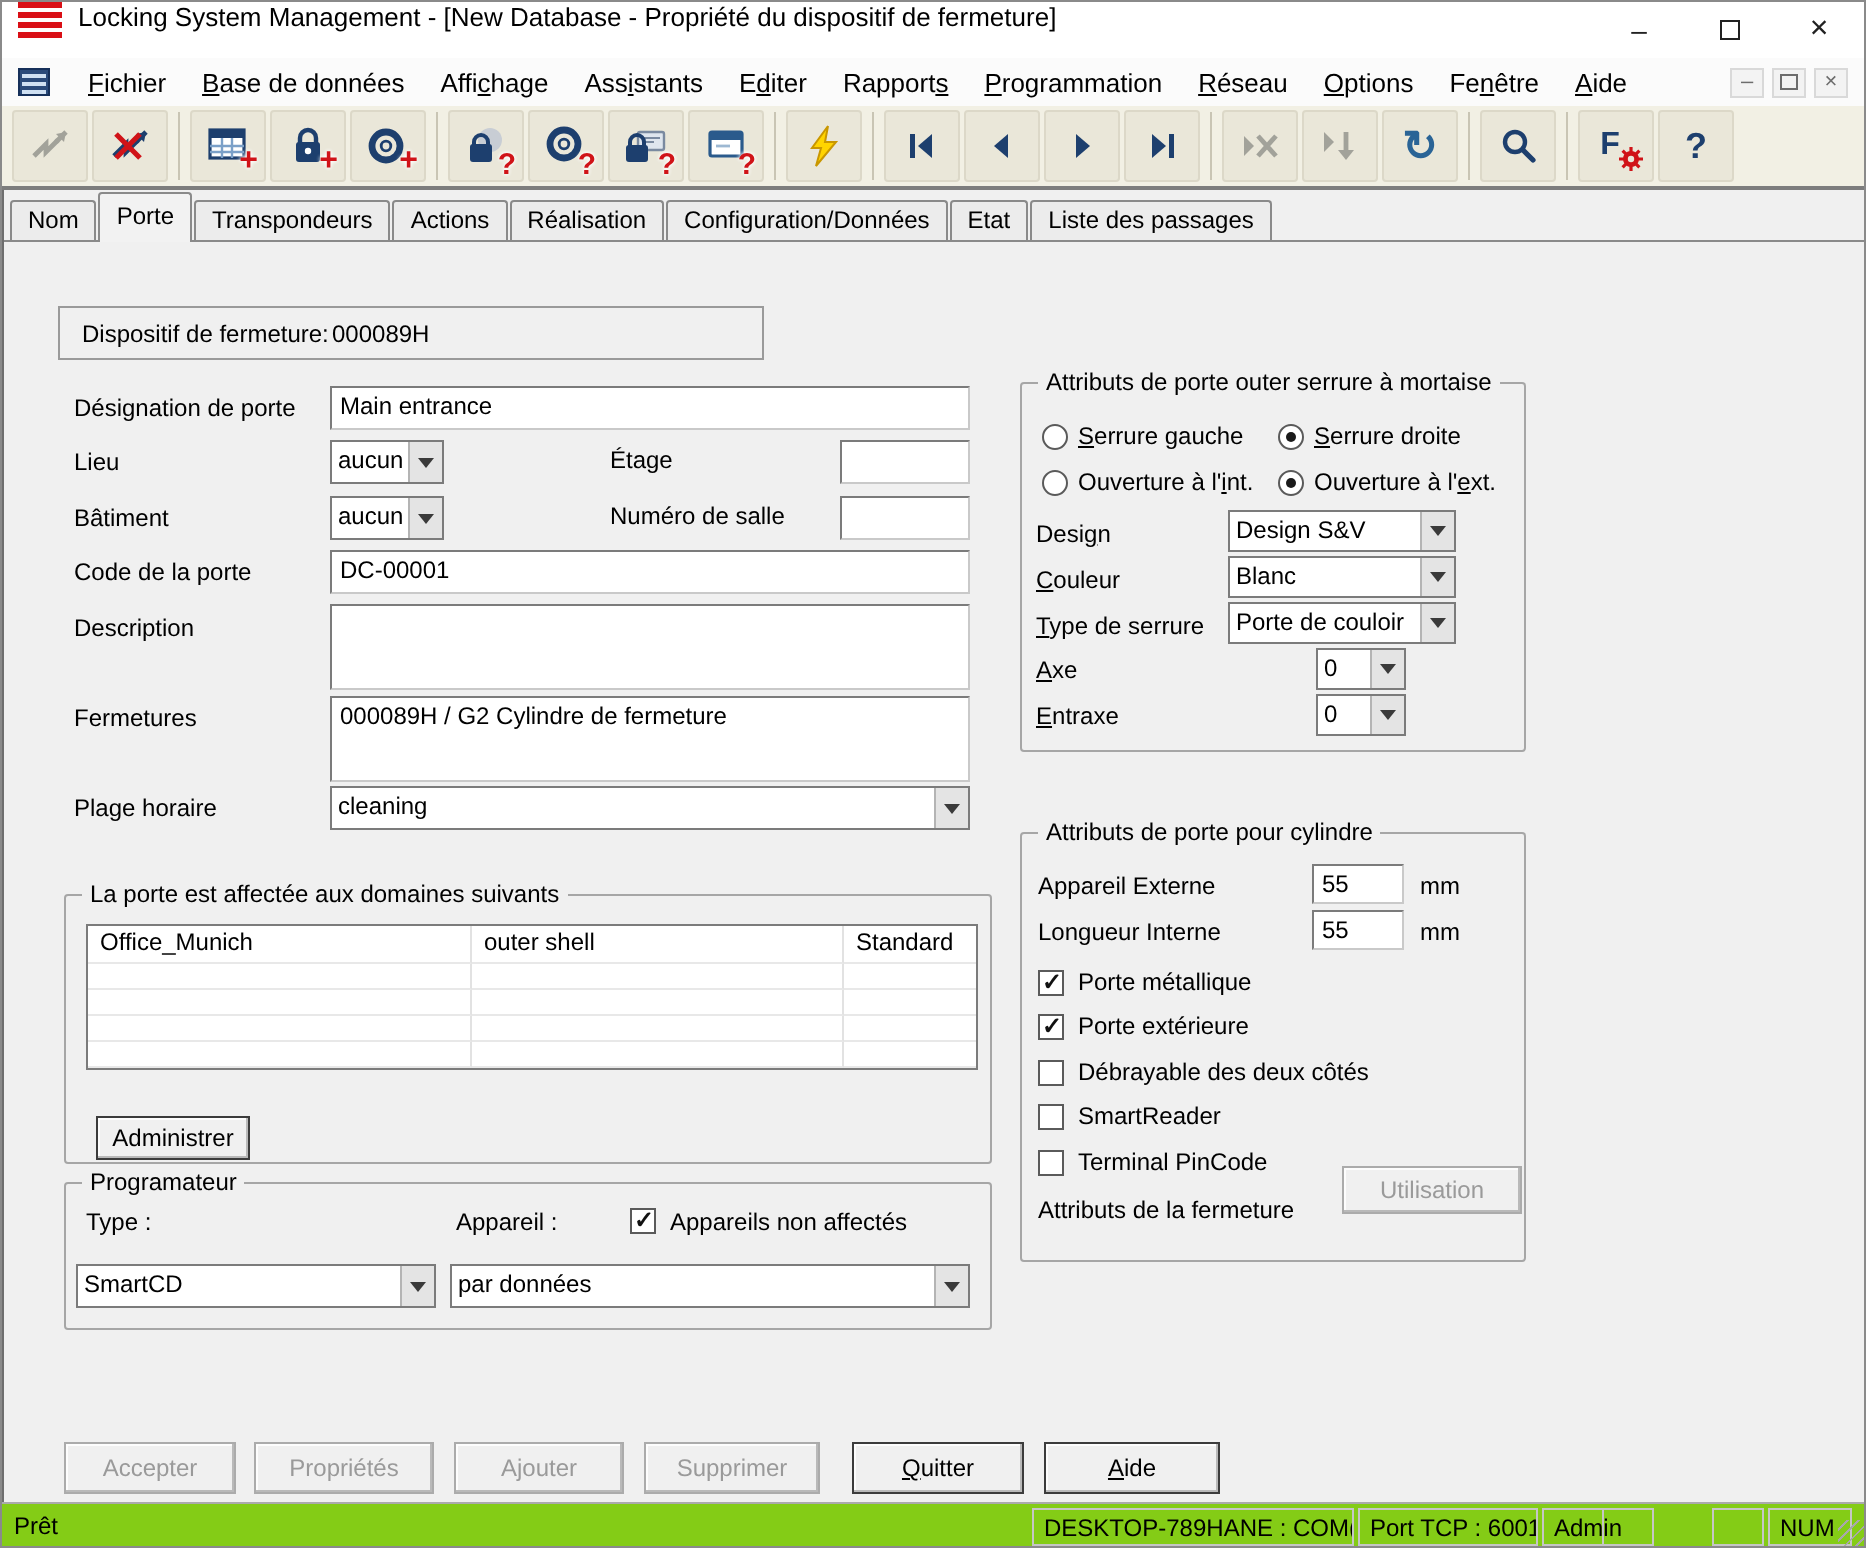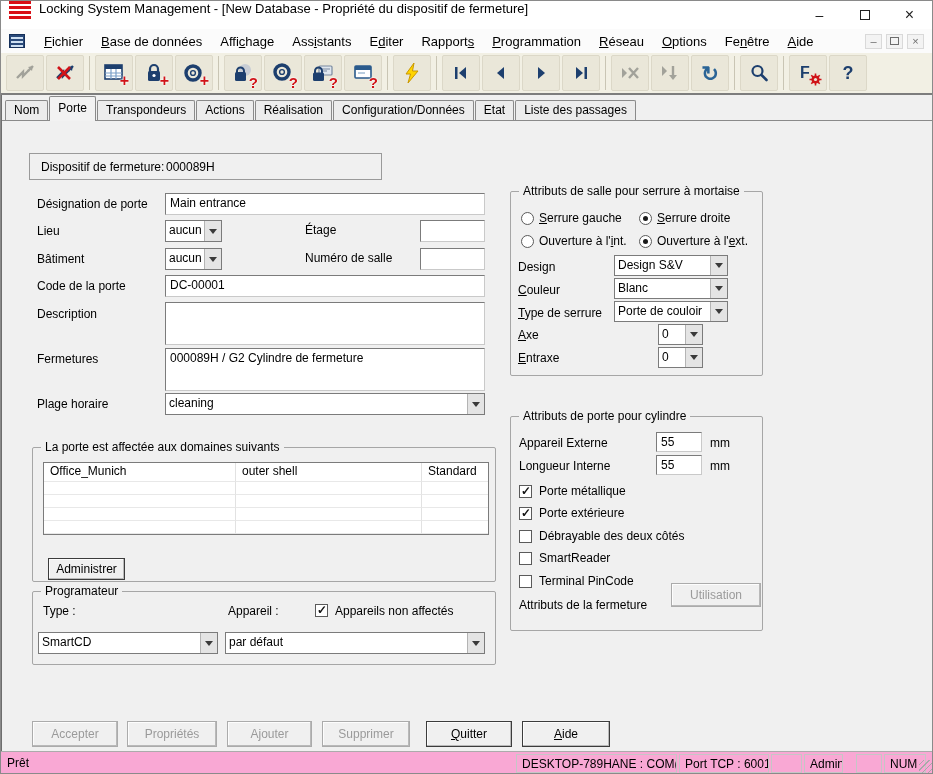--- a/index.html
+++ b/index.html
@@ -81,21 +81,21 @@
   .dtable { position:absolute; background:#fff; border:1px solid #7b7b7b; }
   .drow { display:flex; }
   .dhead .dcell { background:#f0f0f0; border-right:1px solid #a9a9a9; border-bottom:1px solid #a9a9a9; font-size:12px; padding:1px 5px; height:18px; }
   .dcell { overflow:hidden; white-space:nowrap; }
   .dbody .dcell { border-right:1px solid #e2e2e2; border-bottom:1px solid #e8e8e8; padding:1px 6px; height:19px; }
   .dbody.empty .dcell { height:13px; }
   .c1 { width:192px; } .c2 { width:186px; } .c3 { width:66px; border-right:none !important; }
 
   
   .footer { position:absolute; left:0; top:618px; width:100%; height:38px; background:#f0f0f0; }
-  .statusbar { position:absolute; left:0; top:750px; width:933px; height:24px; background:#f9a8d4; border-top:1px solid #ababab; font-size:12px; }
+  .statusbar { position:absolute; left:0; top:750px; width:933px; height:24px; background:#84cc16; border-top:1px solid #ababab; font-size:12px; }
   .scell { position:absolute; top:2px; height:19px; border:1px solid #c6c6c6; padding:2px 5px; white-space:nowrap; overflow:hidden; }
   .grip { position:absolute; right:1px; bottom:1px; width:14px; height:14px;
     background:repeating-linear-gradient(135deg, transparent 0 3px, #a8a8a8 3px 4px); }
 
   u { text-decoration: underline; }
   svg { display:block; }
 </style>
 </head>
 <body>
 
@@ -383,29 +383,29 @@
       <span class="lbl" style="left:195px;top:12px">Appareil :</span>
       <span class="cb on" style="left:282px;top:12px"></span>
       <span class="lbl" style="left:302px;top:12px">Appareils non affectés</span>
       <div class="combo" style="left:5px;top:40px;width:180px;height:22px">
         <span class="val">SmartCD</span>
         <span class="cbtn">
             <i class="tri"></i>
           </span>
       </div>
       <div class="combo" style="left:192px;top:40px;width:260px;height:22px">
-        <span class="val">par défaut</span>
+        <span class="val">par données</span>
         <span class="cbtn">
             <i class="tri"></i>
           </span>
       </div>
     </div>
 
     <div class="grp" style="left:508px;top:70px;width:253px;height:185px">
-      <span class="legend">Attributs de salle pour serrure à mortaise</span>
+      <span class="legend">Attributs de porte outer serrure à mortaise</span>
       <span class="rb" style="left:10px;top:20px"></span>
       <span class="lbl" style="left:28px;top:19px"><u>S</u>errure gauche</span>
       <span class="rb on" style="left:128px;top:20px"></span>
       <span class="lbl" style="left:146px;top:19px"><u>S</u>errure droite</span>
       <span class="rb" style="left:10px;top:43px"></span>
       <span class="lbl" style="left:28px;top:42px">Ouverture à l'<u>i</u>nt.</span>
       <span class="rb on" style="left:128px;top:43px"></span>
       <span class="lbl" style="left:146px;top:42px">Ouverture à l'<u>e</u>xt.</span>
 
       <span class="lbl" style="left:7px;top:68px">Desi<u>g</u>n</span>
@@ -479,17 +479,17 @@
     <div class="btn" style="left:424px;top:8px;width:86px;height:26px"><u>Q</u>uitter</div>
     <div class="btn" style="left:520px;top:8px;width:88px;height:26px"><u>A</u>ide</div>
   </div>
 </div>
 
 <div class="statusbar">
   <span class="lbl" style="left:6px;top:4px">Prêt</span>
   <span class="scell" style="left:515px;width:161px">DESKTOP-789HANE : COM(*)</span>
   <span class="scell" style="left:678px;width:90px">Port TCP : 6001</span>
   <span class="scell" style="left:770px;width:31px"></span>
-  <span class="scell" style="left:803px;width:39px">Admin</span>
+  <span class="scell" style="left:770px;width:56px">Admin</span>
   <span class="scell" style="left:855px;width:26px"></span>
   <span class="scell" style="left:883px;width:42px">NUM</span>
   <span class="grip"></span>
 </div>
 
 </body></html>

